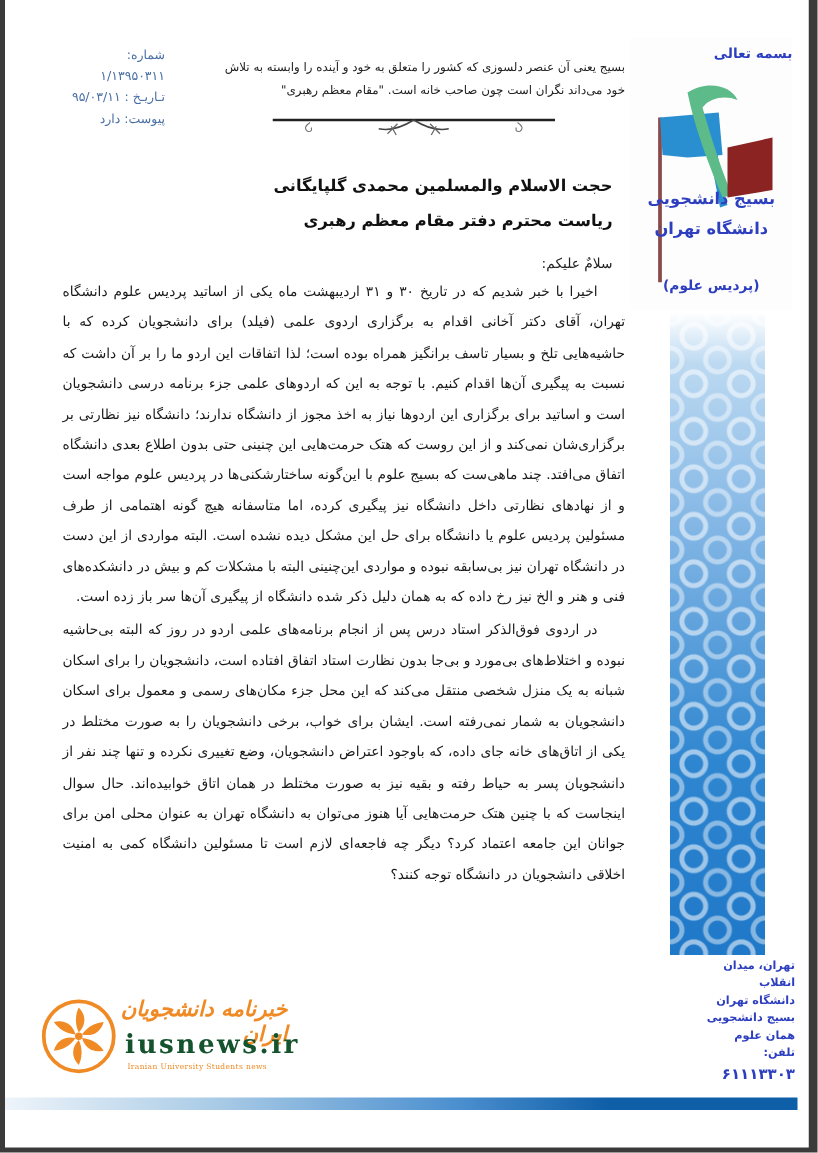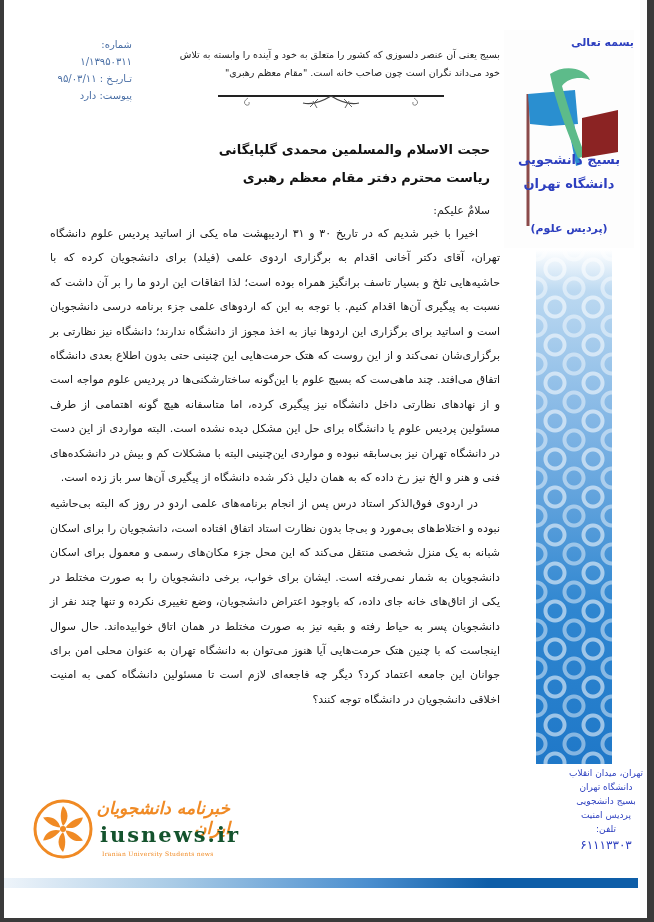--- a/index.html
+++ b/index.html
@@ -41,23 +41,23 @@
     direction:rtl; color:#2d3fbf; font-size:11px; font-weight:bold;
   }
   .pattern {
     position:absolute; left:532px; top:250px; width:76px; height:514px;
     background:
       radial-gradient(circle at 50% 50%, transparent 7px, rgba(255,255,255,0.55) 8px, rgba(255,255,255,0.55) 11px, transparent 12px) 0 0/38px 38px,
       radial-gradient(circle at 50% 50%, transparent 7px, rgba(255,255,255,0.45) 8px, rgba(255,255,255,0.45) 11px, transparent 12px) 19px 19px/38px 38px,
       linear-gradient(to bottom, #ffffff 0%, #bcd9f1 8%, #7fb4e4 35%, #2f86d0 70%, #1f78c8 100%);
   }
   .contact {
-    position:absolute; left:560px; top:766px; width:84px;
-    direction:rtl; text-align:center; color:#2d3fbf;
-    font-size:9px; line-height:14px; font-weight:normal;
+    position:absolute; left:548px; top:766px; width:84px;
+    direction:rtl; text-align:right; color:#2d3fbf;
+    font-size:9px; line-height:14px; font-weight:bold;
   }
   .contact .phone { font-size:12px; line-height:18px; }
   .addressee {
     position:absolute; left:186px; top:136px; width:300px;
     direction:rtl; text-align:right; color:#111;
     font-size:13px; font-weight:bold; line-height:28px;
   }
   .greeting {
     position:absolute; left:186px; top:204px; width:300px;
     direction:rtl; text-align:right; color:#222; font-size:11px;
@@ -143,21 +143,21 @@
 
   <div class="body-text">
     <p>اخیرا با خبر شدیم که در تاریخ ۳۰ و ۳۱ اردیبهشت ماه یکی از اساتید پردیس علوم دانشگاه تهران، آقای دکتر آخانی اقدام به برگزاری اردوی علمی (فیلد) برای دانشجویان کرده که با حاشیه‌هایی تلخ و بسیار تاسف برانگیز همراه بوده است؛ لذا اتفاقات این اردو ما را بر آن داشت که نسبت به پیگیری آن‌ها اقدام کنیم. با توجه به این که اردوهای علمی جزء برنامه درسی دانشجویان است و اساتید برای برگزاری این اردوها نیاز به اخذ مجوز از دانشگاه ندارند؛ دانشگاه نیز نظارتی بر برگزاری‌شان نمی‌کند و از این روست که هتک حرمت‌هایی این چنینی حتی بدون اطلاع بعدی دانشگاه اتفاق می‌افتد. چند ماهی‌ست که بسیج علوم با این‌گونه ساختارشکنی‌ها در پردیس علوم مواجه است و از نهادهای نظارتی داخل دانشگاه نیز پیگیری کرده، اما متاسفانه هیچ گونه اهتمامی از طرف مسئولین پردیس علوم یا دانشگاه برای حل این مشکل دیده نشده است. البته مواردی از این دست در دانشگاه تهران نیز بی‌سابقه نبوده و مواردی این‌چنینی البته با مشکلات کم و بیش در دانشکده‌های فنی و هنر و الخ نیز رخ داده که به همان دلیل ذکر شده دانشگاه از پیگیری آن‌ها سر باز زده است.</p>
     <p>در اردوی فوق‌الذکر استاد درس پس از انجام برنامه‌های علمی اردو در روز که البته بی‌حاشیه نبوده و اختلاط‌های بی‌مورد و بی‌جا بدون نظارت استاد اتفاق افتاده است، دانشجویان را برای اسکان شبانه به یک منزل شخصی منتقل می‌کند که این محل جزء مکان‌های رسمی و معمول برای اسکان دانشجویان به شمار نمی‌رفته است. ایشان برای خواب، برخی دانشجویان را به صورت مختلط در یکی از اتاق‌های خانه جای داده، که باوجود اعتراض دانشجویان، وضع تغییری نکرده و تنها چند نفر از دانشجویان پسر به حیاط رفته و بقیه نیز به صورت مختلط در همان اتاق خوابیده‌اند. حال سوال اینجاست که با چنین هتک حرمت‌هایی آیا هنوز می‌توان به دانشگاه تهران به عنوان محلی امن برای جوانان این جامعه اعتماد کرد؟ دیگر چه فاجعه‌ای لازم است تا مسئولین دانشگاه کمی به امنیت اخلاقی دانشجویان در دانشگاه توجه کنند؟</p>
   </div>
 
   <div class="contact">
     <div>تهران، میدان انقلاب</div>
     <div>دانشگاه تهران</div>
     <div>بسیج دانشجویی</div>
-    <div>پردیس امنیت</div>
+    <div>همان علوم</div>
     <div>تلفن:</div>
     <div class="phone">۶۱۱۱۳۳۰۳</div>
   </div>
 
   <div class="news-logo">
     <svg class="news-emblem" viewBox="0 0 62 62">
       <circle cx="31" cy="31" r="28" fill="none" stroke="#f08a24" stroke-width="3"></circle>
       <g fill="#f08a24">
         <path d="M31 8 c6 6 6 14 0 20 c-3 -6 -3 -14 0 -20 z"></path>
         <path d="M31 8 c6 6 6 14 0 20 c-3 -6 -3 -14 0 -20 z" transform="rotate(60 31 31)"></path>

